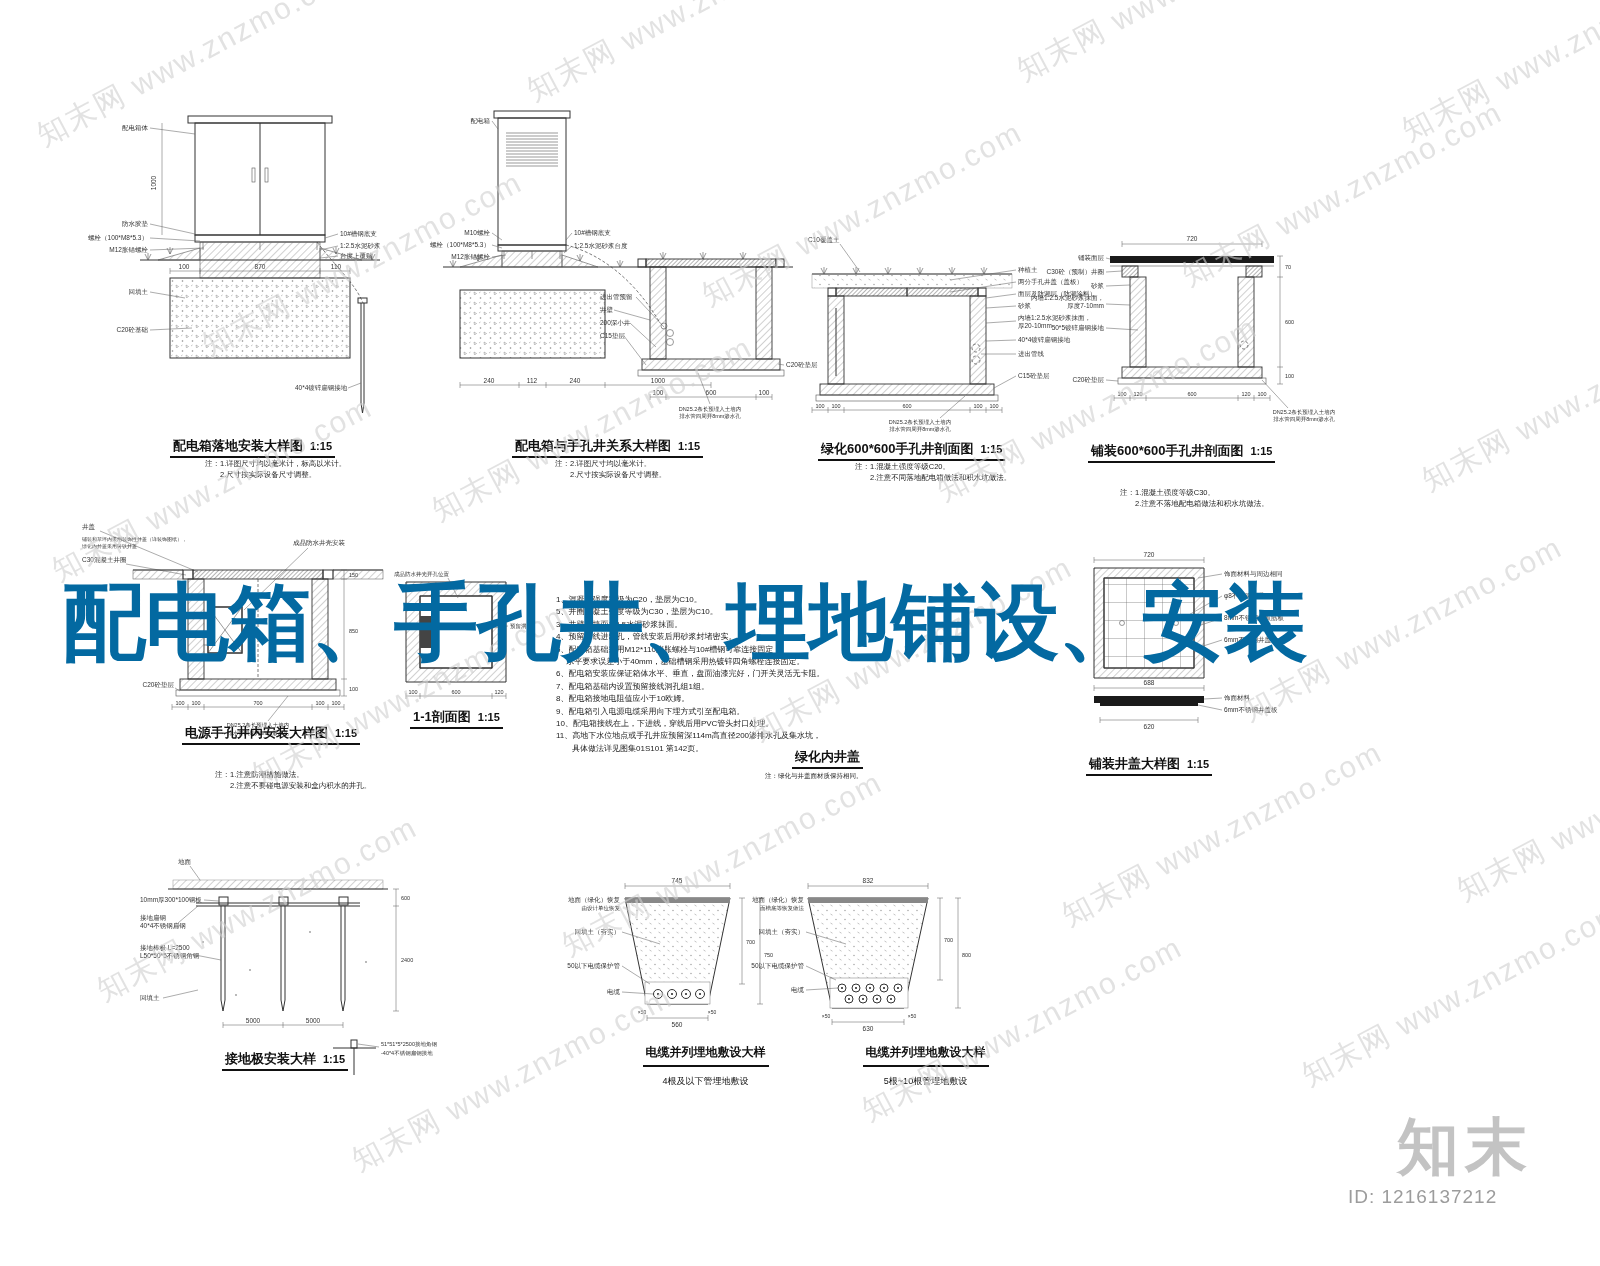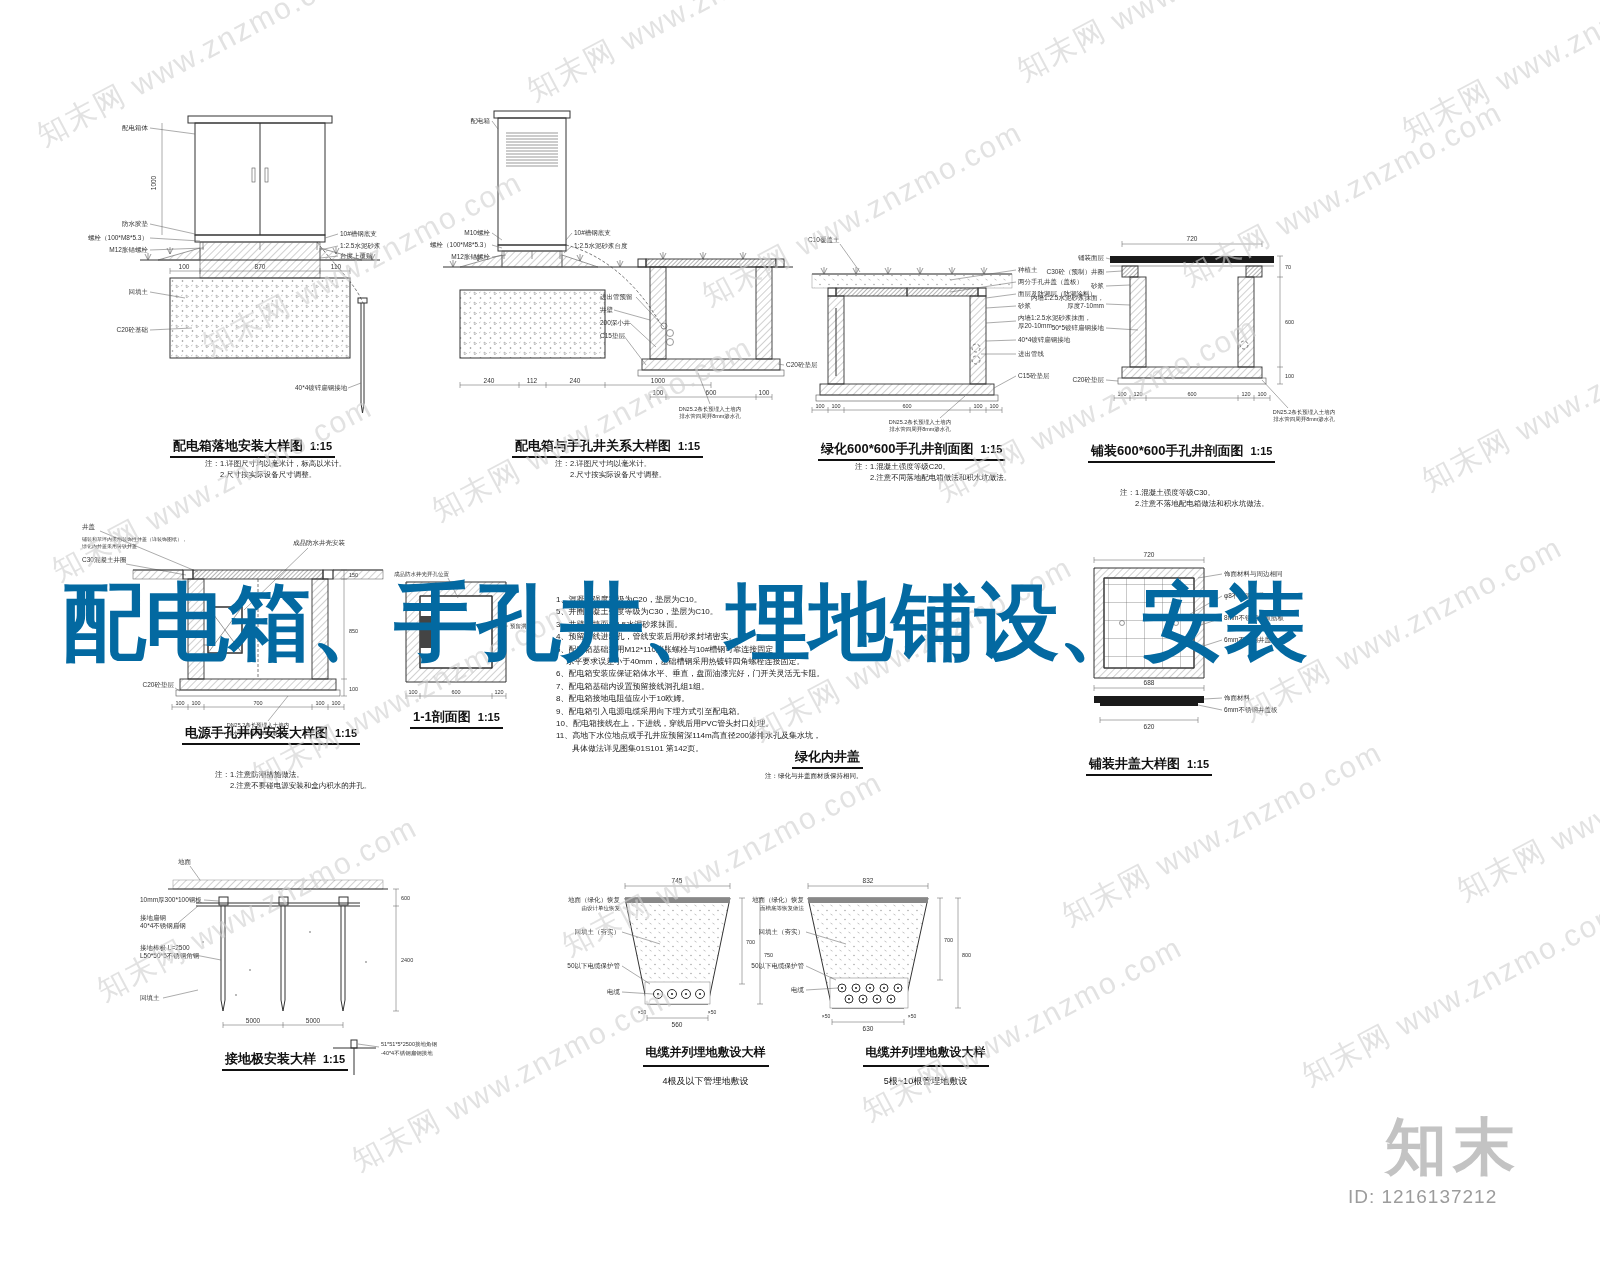--- a/index.html
+++ b/index.html
@@ -20,21 +20,21 @@
          border-bottom:2px solid #111;padding:0 3px 1px;}
   .title .scale{font-size:11px;margin-left:7px;}
   .title2{border-bottom:2px solid #111;padding:0 3px 4px;display:inline-block;}
   .subt{font-size:9px;font-weight:normal;margin-top:8px;}
   .tcenter{position:absolute;text-align:center;font-size:12px;font-weight:bold;color:#111;white-space:nowrap;}
   .notes{position:absolute;font-size:7.5px;color:#222;line-height:1.4;white-space:nowrap;}
   .notes .ind{margin-left:15px;}
   .nblock{position:absolute;font-size:8px;color:#222;line-height:1.55;white-space:nowrap;}
   .overlay{position:absolute;color:#0369a1;font-weight:900;font-size:84px;white-space:nowrap;
            font-family:"Liberation Serif",serif;letter-spacing:-1px;z-index:40;}
-  .brand{position:absolute;color:#c3c3c3;font-size:62px;font-weight:bold;letter-spacing:6px;z-index:30;}
+  .brand{position:absolute;color:#c3c3c3;font-size:62px;font-weight:bold;letter-spacing:6px;z-index:30;margin-left:12px;}
   .idlabel{position:absolute;color:#9c9c9c;font-size:19px;letter-spacing:1px;z-index:30;}
   .smnote{position:absolute;font-size:6.5px;color:#222;white-space:nowrap;}
 </style>
 </head>
 <body>
 
 <div class="page">
 
   <svg width="0" height="0" style="position:absolute">
     <defs>

